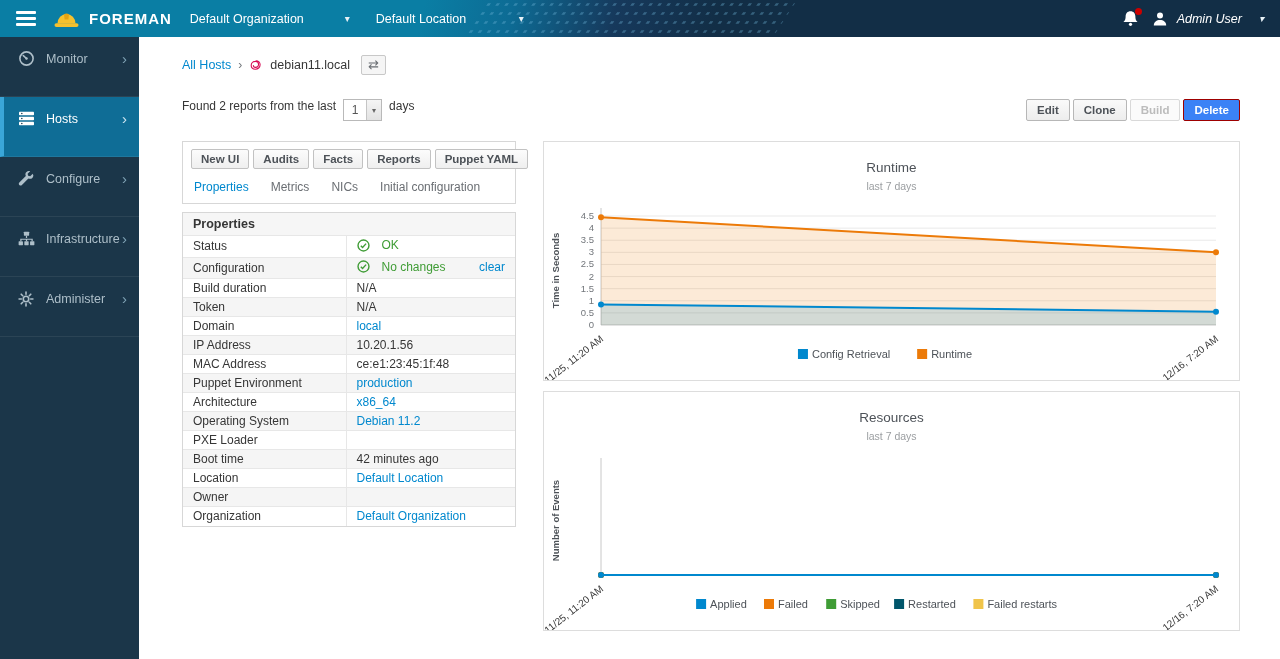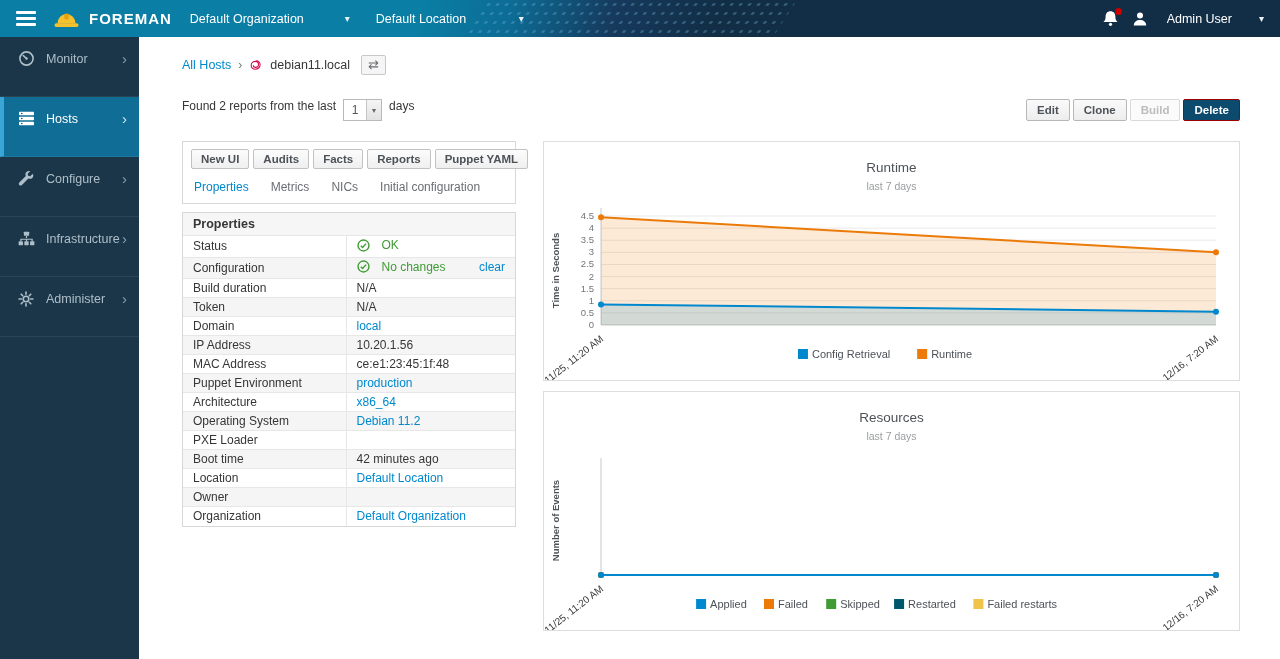--- a/index.html
+++ b/index.html
@@ -25,21 +25,21 @@
   .brand { display:flex; align-items:center; gap:9px; cursor:pointer; }
   .brand-name { font-size:15px; font-weight:bold; letter-spacing:1px; }
   .ctx { display:flex; align-items:center; justify-content:space-between; cursor:pointer;
          font-size:12.5px; height:37px; padding:0 10px; }
   .ctx.org { margin-left:8px; width:180px; }
   .ctx.loc { margin-left:6px; width:168px; }
   .caret { font-size:10px; color:#e8f2f7; margin-left:8px; }
   .masthead-right { margin-left:auto; display:flex; align-items:center; gap:13px; padding-right:16px; position:relative; z-index:2; }
   .bell { position:relative; cursor:pointer; display:flex; }
   .bell .badge { position:absolute; top:-2px; right:-3px; width:7px; height:7px; border-radius:50%; background:#cc0000; }
-  .user-menu { display:flex; align-items:center; gap:19px; cursor:pointer; font-size:12.5px; }
+  .user-menu { display:flex; align-items:center; gap:9px; cursor:pointer; font-size:12.5px;font-style:italic; }
 
   
   .sidebar { position:absolute; top:37px; left:0; bottom:0; width:139px; background:#1b3649; z-index:10; }
   .side-item { height:60px; display:flex; align-items:center; padding:0 12px 16px 18px;
                color:#aebfc9; font-size:12.5px; cursor:pointer;
                border-bottom:1px solid rgba(255,255,255,0.07); }
   .side-item .icon { width:19px; margin-right:9px; display:flex; align-items:center; }
   .side-item .chev { margin-left:auto; font-size:15px; color:#7fa3b5; }
   .side-item.active { background:#0f6d96; color:#fff; border-left:4px solid #3aa6d8; padding-left:14px; }
   .side-item.active .chev { color:#cfe7f2; }
@@ -55,21 +55,21 @@
 
   .toolbar { margin:24px 40px 0 43px; display:flex; align-items:flex-start; color:#363636; }
   .select { display:inline-flex; margin:0 7px; border:1px solid #b9b9b9; background:#fff; height:22px; align-items:stretch; cursor:pointer; }
   .select-val { width:22px; display:flex; align-items:center; justify-content:center; color:#555; }
   .select-arrow { width:15px; background:linear-gradient(#f5f5f5,#e2e2e2); border-left:1px solid #c5c5c5;
                   display:flex; align-items:center; justify-content:center; font-size:8px; color:#666; }
   .actions { margin-left:auto; display:flex; gap:3px; }
   .btn { font-size:11.5px; font-weight:bold; padding:4px 10px; border:1px solid #b7b7b7; border-radius:2px;
          background:linear-gradient(#fafafa,#ededed); color:#4d5258; cursor:pointer; }
   .btn.disabled { color:#bcbcbc; border-color:#d9d9d9; background:#fbfbfb; cursor:default; }
-  .btn.danger { background:#0c4a6e; border-color:#9e0000; color:#fff; }
+  .btn.danger { background:#3b82f6; border-color:#9e0000; color:#fff; }
 
   .content-cols { display:flex; margin:20px 40px 0 43px; gap:27px; align-items:flex-start; }
   .left-col { width:334px; flex:0 0 334px; }
   .right-col { flex:1; display:flex; flex-direction:column; gap:10px; }
 
   .panel { border:1px solid #d7d7d7; background:#fff; }
   .panel-h { background:#f6f6f6; border-bottom:1px solid #ddd; font-weight:bold; font-size:12.5px;
              padding:4px 10px; color:#363636; }
   .detail-btns { padding:7px 8px 6px; display:flex; gap:4px; border-bottom:none; }
   .mini-btn { font-size:11.5px; font-weight:bold; padding:3px 9px; border:1px solid #c2c2c2; border-radius:2px;

